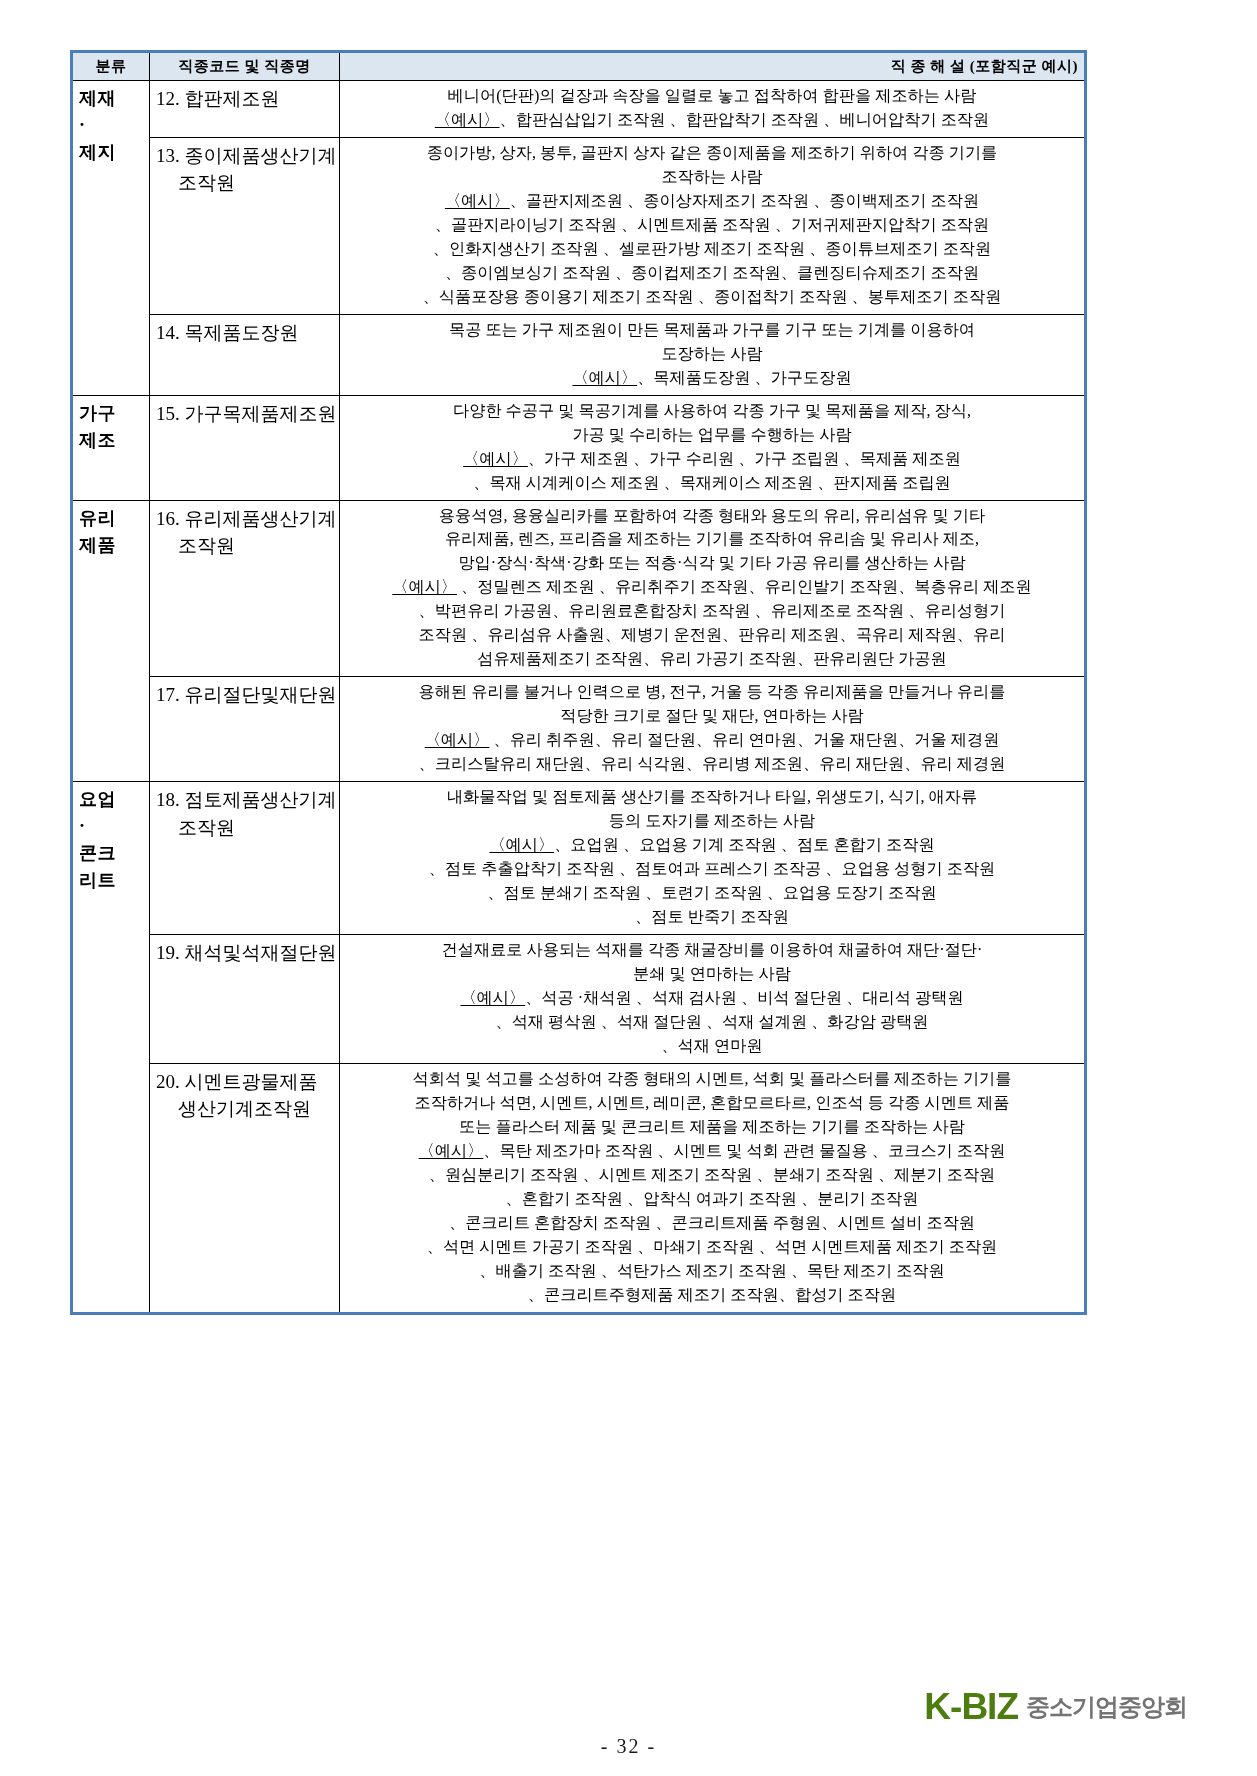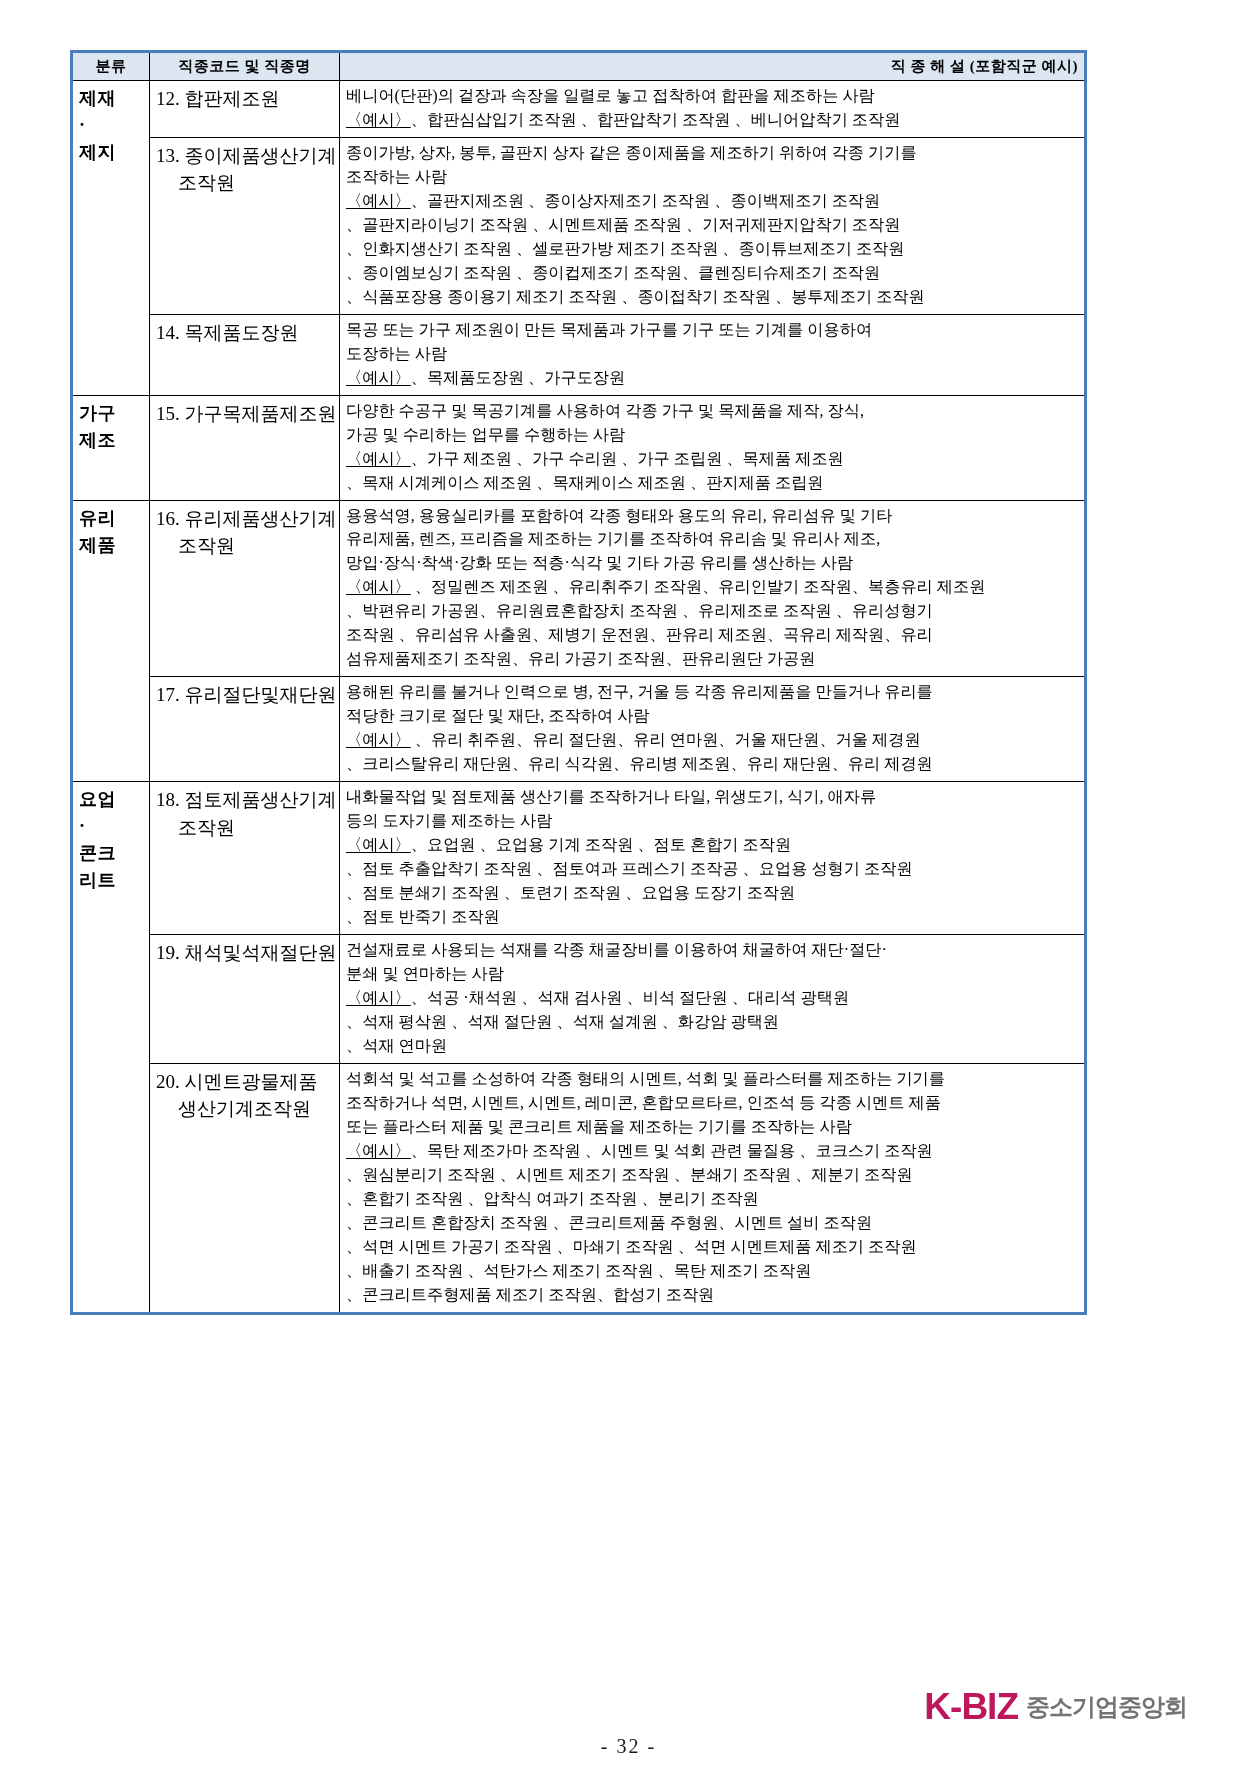--- a/index.html
+++ b/index.html
@@ -69,20 +69,21 @@
   td.jobname .jn-line.indent { padding-left: 22px; }
 
   td.desc {
     font-size: 16.2px;
     line-height: 1.48;
     padding: 4px 8px 5px 8px;
   }
   td.desc .dline {
     display: block;
     white-space: nowrap;
+    text-align: center;
   }
   .ex-label {
     text-decoration: underline;
     text-underline-offset: 2px;
   }
   .footer {
     position: absolute;
     left: 0;
     right: 0;
     bottom: 26px;
@@ -104,21 +105,21 @@
     right: 70px;
     top: 6px;
     display: flex;
     align-items: center;
     gap: 8px;
   }
   .logo .kbiz {
     font-family: "Liberation Sans", sans-serif;
     font-weight: bold;
     font-size: 37px;
-    color: #be185d;
+    color: #4d7c0f;
     letter-spacing: -1px;
   }
   .logo .kname {
     font-family: "Liberation Sans", sans-serif;
     font-weight: bold;
     font-size: 24px;
     color: #737373;
     letter-spacing: -1px;
   }
 </style>
@@ -208,21 +209,21 @@
             <span class="dline">조작원 、유리섬유 사출원、제병기 운전원、판유리 제조원、곡유리 제작원、유리</span>
             <span class="dline">섬유제품제조기 조작원、유리 가공기 조작원、판유리원단 가공원</span>
           </td>
         </tr>
         <tr>
           <td class="jobname">
             <span class="jn-line">17. 유리절단및재단원</span>
           </td>
           <td class="desc">
             <span class="dline">용해된 유리를 불거나 인력으로 병, 전구, 거울 등 각종 유리제품을 만들거나 유리를</span>
-            <span class="dline">적당한 크기로 절단 및 재단, 조작하여 사람</span>
+            <span class="dline">적당한 크기로 절단 및 재단, 연마하는 사람</span>
             <span class="dline"><span class="ex-label">〈예시〉</span> 、유리 취주원、유리 절단원、유리 연마원、거울 재단원、거울 제경원</span>
             <span class="dline">、크리스탈유리 재단원、유리 식각원、유리병 제조원、유리 재단원、유리 제경원</span>
           </td>
         </tr>
         <tr>
           <td class="cat" rowspan="3">
             <div>요업</div>
             <div>·</div>
             <div>콘크</div>
             <div>리트</div>

